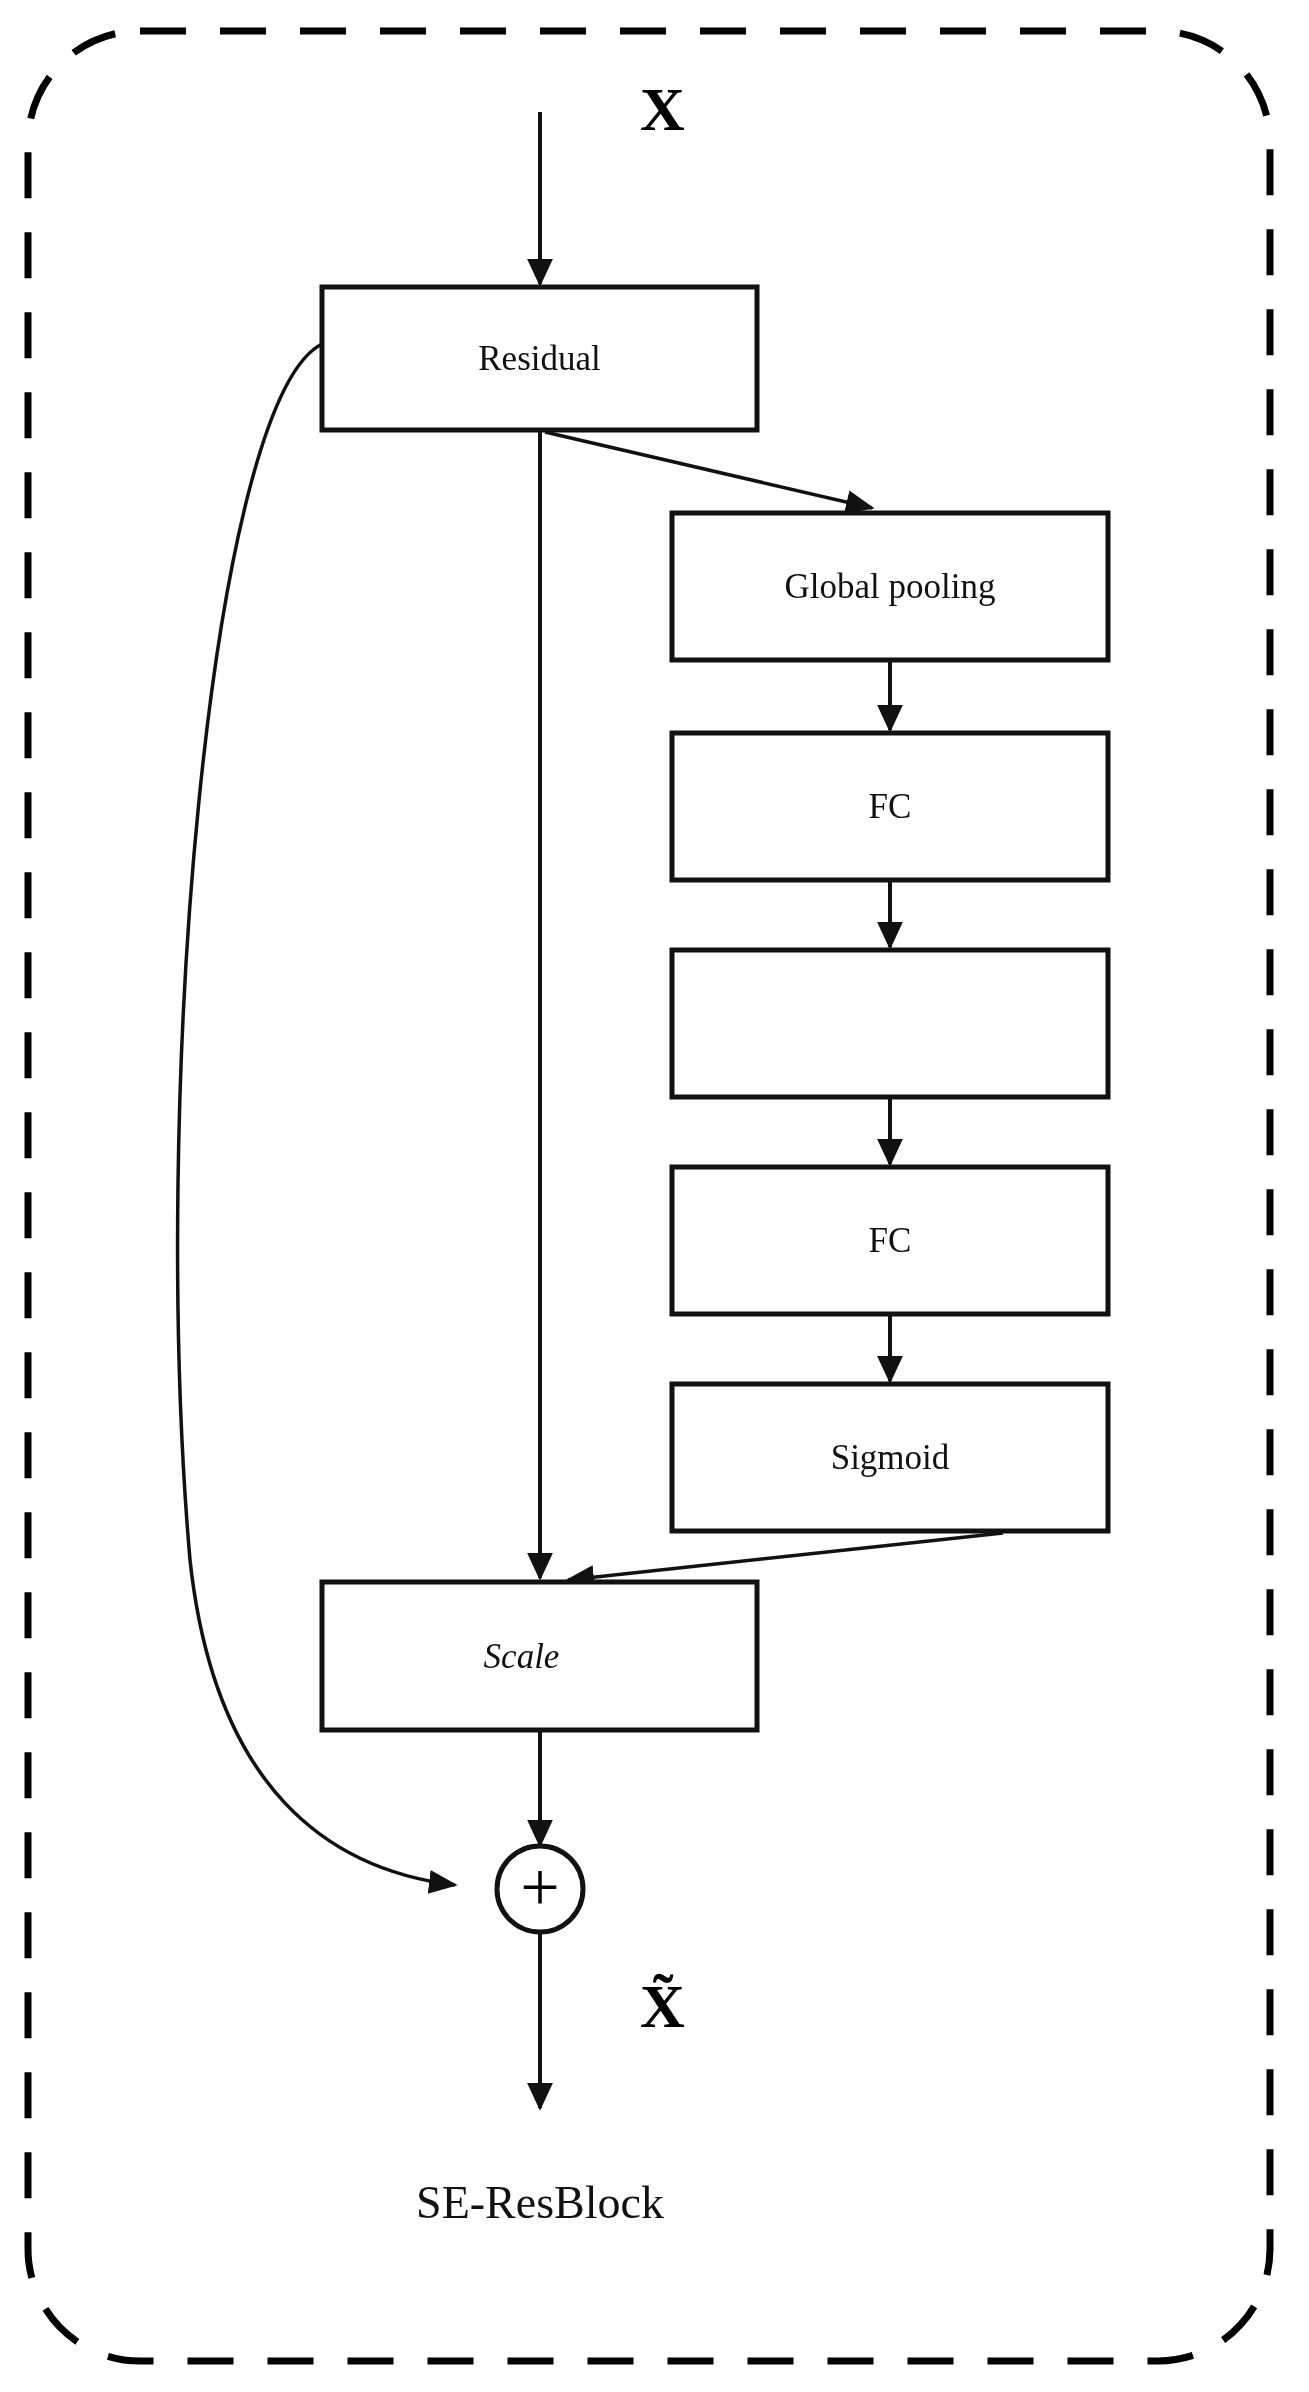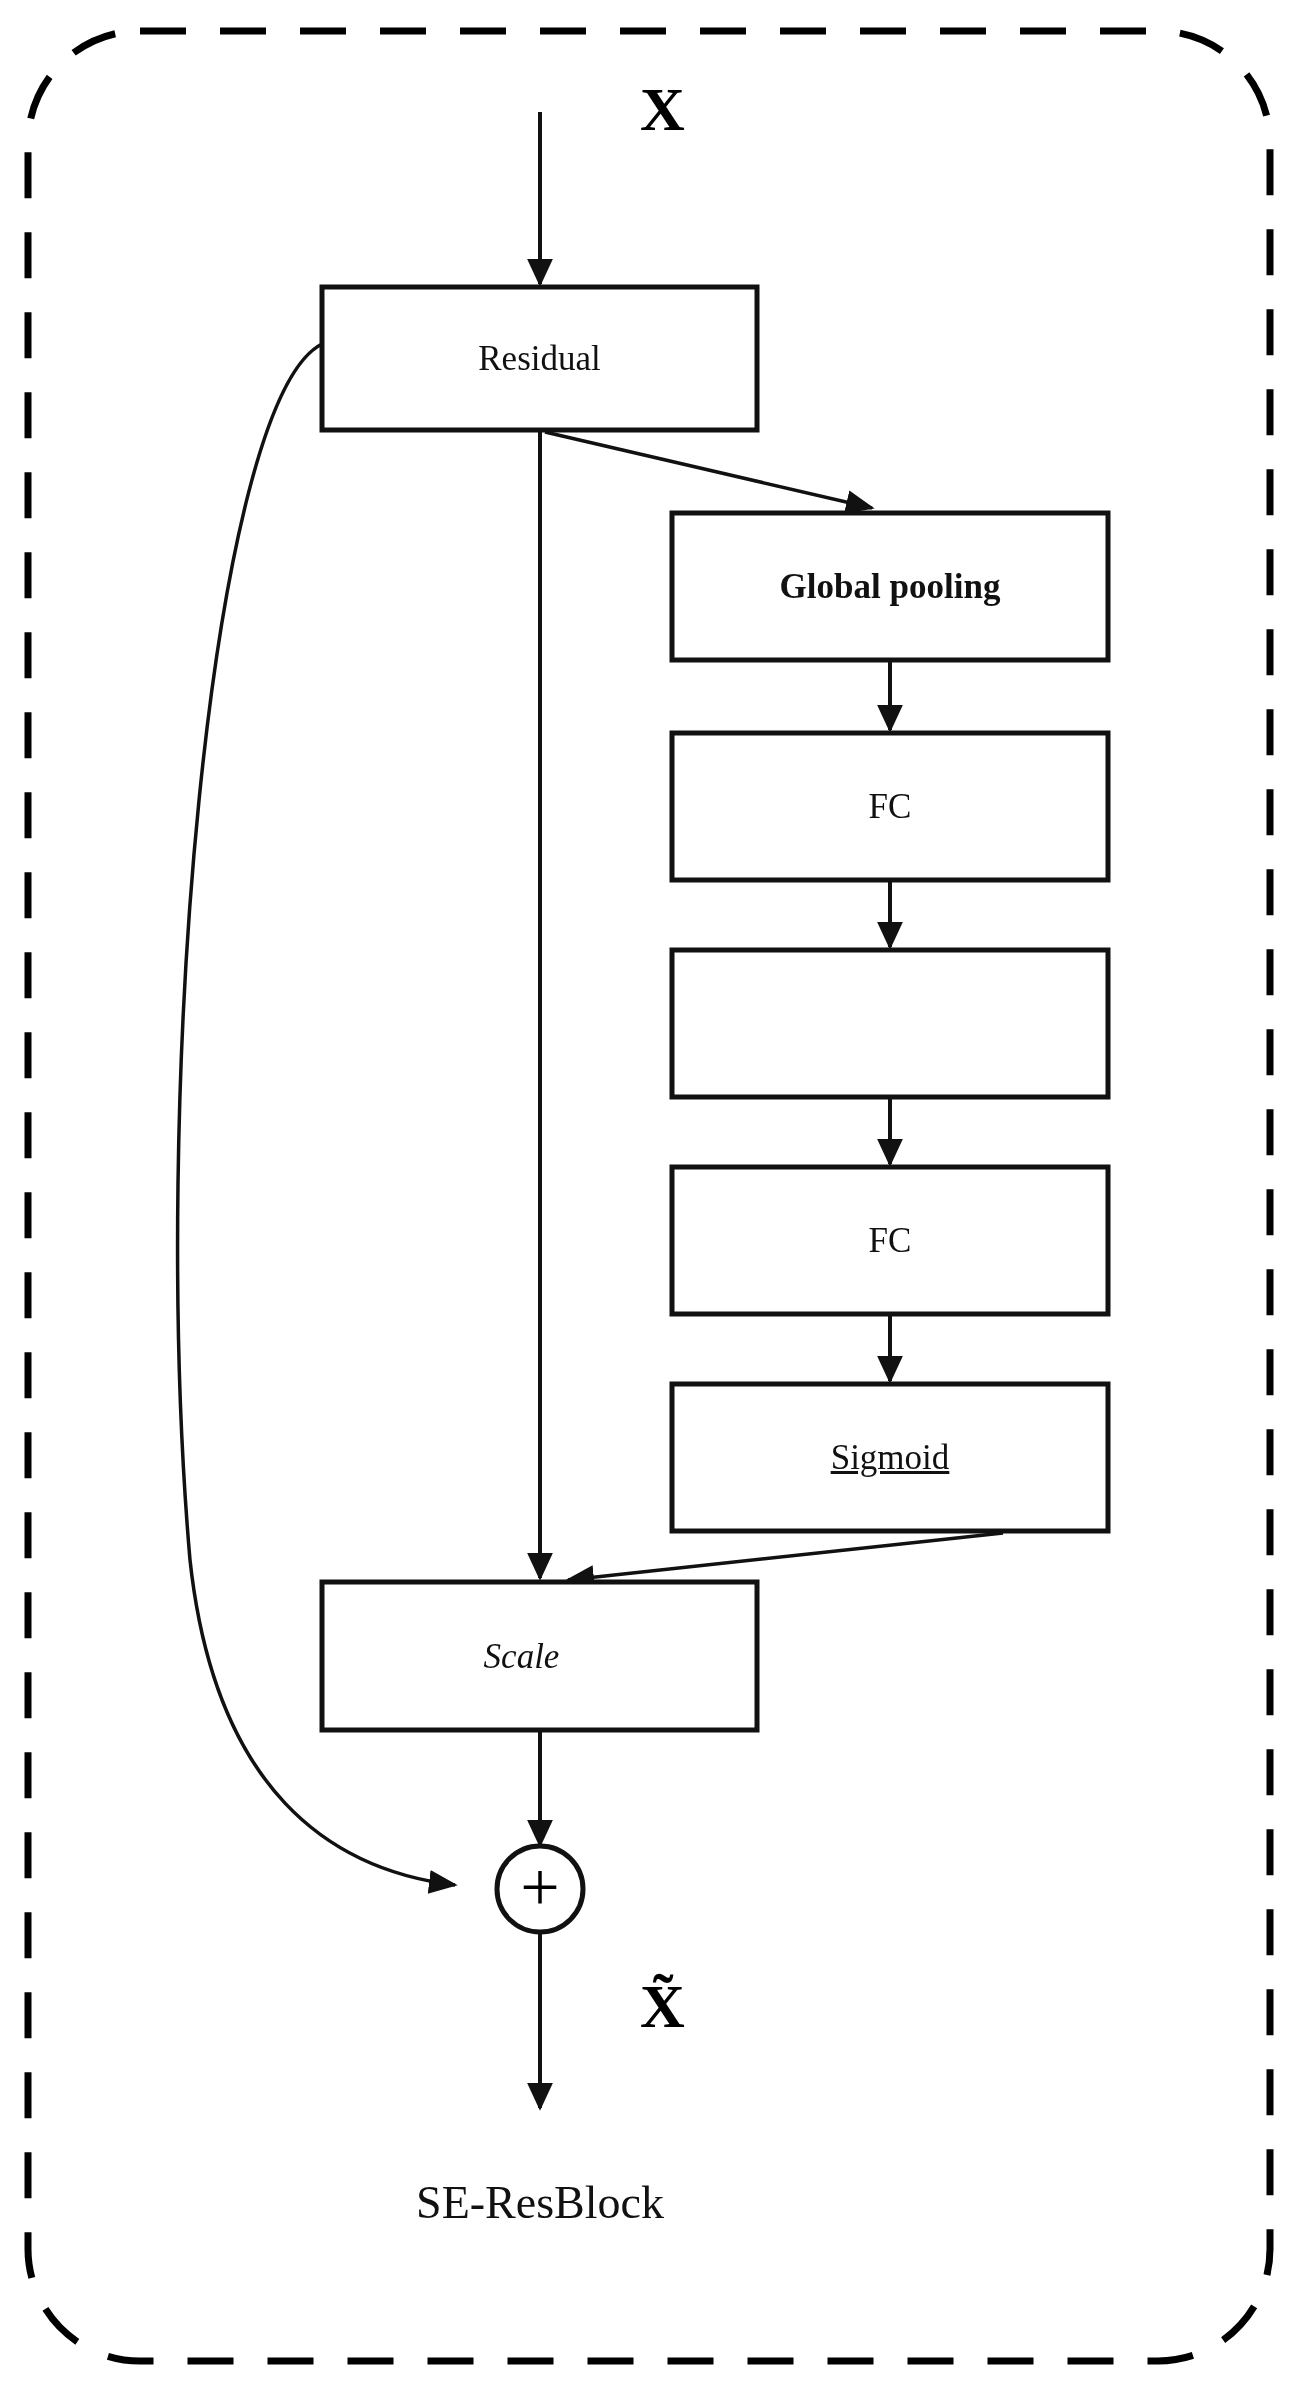--- a/index.html
+++ b/index.html
@@ -113,28 +113,28 @@
 
     <circle cx="540" cy="1889" r="43" fill="#ffffff" stroke="#111111" stroke-width="5"></circle>
 
     <line x1="540" y1="1932" x2="540" y2="2108" stroke="#111111" stroke-width="4" marker-end="url(#arrowFilled)"></line>
   </svg>
 
   <div class="tag-label" style="left:640px; top:78px;">X</div>
 
   <div class="box-label" style="left:322px; top:287px; width:435px; height:143px;">Residual</div>
 
-  <div class="box-label" style="left:672px; top:513px; width:436px; height:147px;font-weight:bold;">Global pooling</div>
+  <div class="box-label" style="left:672px; top:513px; width:436px; height:147px;">Global pooling</div>
 
   <div class="box-label" style="left:672px; top:733px; width:436px; height:147px;">FC</div>
 
 
   <div class="box-label" style="left:672px; top:1167px; width:436px; height:147px;">FC</div>
 
-  <div class="box-label" style="left:672px; top:1384px; width:436px; height:147px;text-decoration:underline;">Sigmoid</div>
+  <div class="box-label" style="left:672px; top:1384px; width:436px; height:147px;">Sigmoid</div>
 
   <div class="box-label" style="left:304px; top:1582px; width:435px; height:148px;font-style:italic;">Scale</div>
 
   <div class="plus-glyph" style="left:540px; top:1889px; transform:translate(-50%,-52%);">+</div>
 
   <div class="tag-label" style="left:640px; top:1975px;">X̃</div>
 
   <div class="caption-label" style="left:540px; top:2180px; transform:translateX(-50%);">SE-ResBlock</div>
 
 </div>

